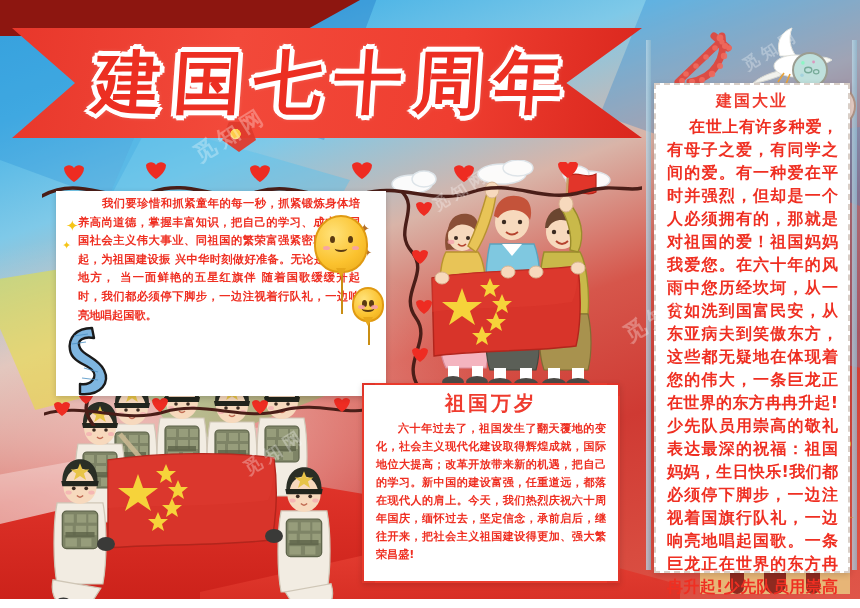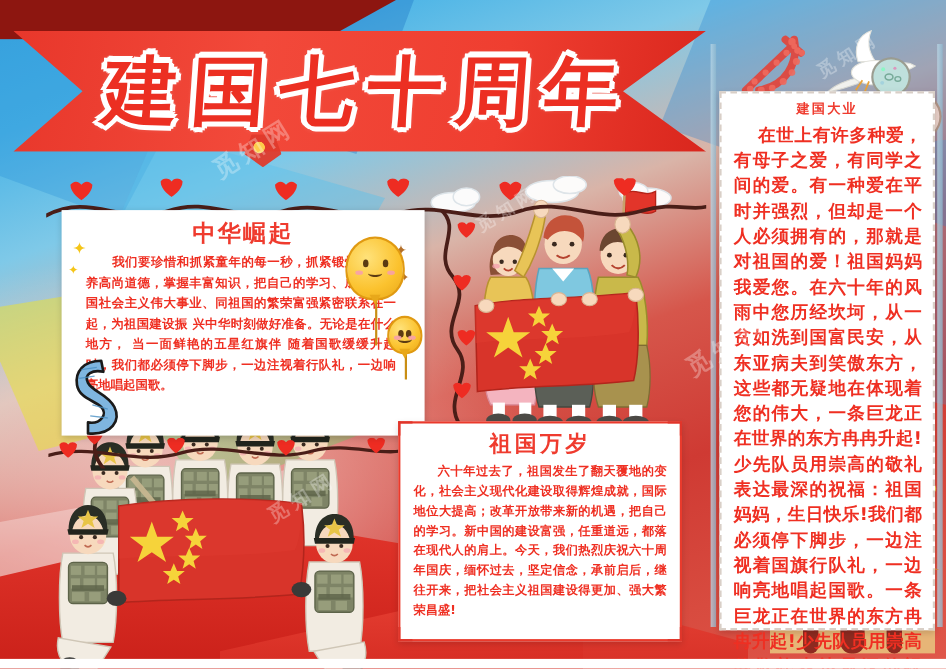--- a/index.html
+++ b/index.html
@@ -146,21 +146,21 @@
   .co-bl{left:-2px;bottom:-2px;border-right:none;border-top:none;}
   .co-br{right:-2px;bottom:-2px;border-left:none;border-top:none;}
 
   
   .card-right{
     position:absolute; left:654px; top:83px; width:196px; height:490px;
     background:#ffffff; border:2px dashed #d9cfc7;
     box-shadow:0 2px 6px rgba(0,0,0,.15);
   }
   .card-right .card-title{
-    text-align:center;color:#ef3b2e;font-size:12px;font-weight:700;letter-spacing:2px;margin-top:6px;
+    text-align:center;color:#ef3b2e;font-size:16px;font-weight:700;letter-spacing:2px;margin-top:6px;
   }
   .card-right .card-body{
     color:#ef2f22;font-size:16px;line-height:23px;padding:3px 10px 0 11px;
     text-align:justify;text-indent:22px;font-weight:700;
   }
   .pole{position:absolute;top:40px;width:5px;height:530px;
     background:linear-gradient(90deg,#bcd9e8,#8fb9cf);opacity:.75;}
   .pole.p1{left:646px;} .pole.p2{left:852px;}
 
   
@@ -510,21 +510,20 @@
         <path d="M290 2 a5 5 0 0 1 8 0 a5 5 0 0 1 8 0 c0 7 -8 12 -8 12 c0 0 -8 -5 -8 -12 z"></path>
       </g>
     </svg>
   </div>
 
   <div class="card-left">
     <span class="spark s1">✦</span>
     <span class="spark s2">✦</span>
     <span class="spark s3">✦</span>
     <span class="spark s4">✦</span>
-    <div class="card-title">中华崛起</div>
     <div class="card-body">我们要珍惜和抓紧童年的每一秒，抓紧锻炼身体培养高尚道德，掌握丰富知识，把自己的学习、成中长同国社会主义伟大事业、同祖国的繁荣富强紧密联系在一起，为祖国建设振 兴中华时刻做好准备。无论是在什么地方， 当一面鲜艳的五星红旗伴 随着国歌缓缓升起 时，我们都必须停下脚步，一边注视着行队礼，一边响亮地唱起国歌。</div>
   </div>
 
   <div class="b-string bs1"></div>
   <div class="balloon b-big">
     <span class="eye l"></span>
       <span class="eye r"></span>
     <span class="cheek l"></span>
       <span class="cheek r"></span>
     <span class="mouth"></span>

